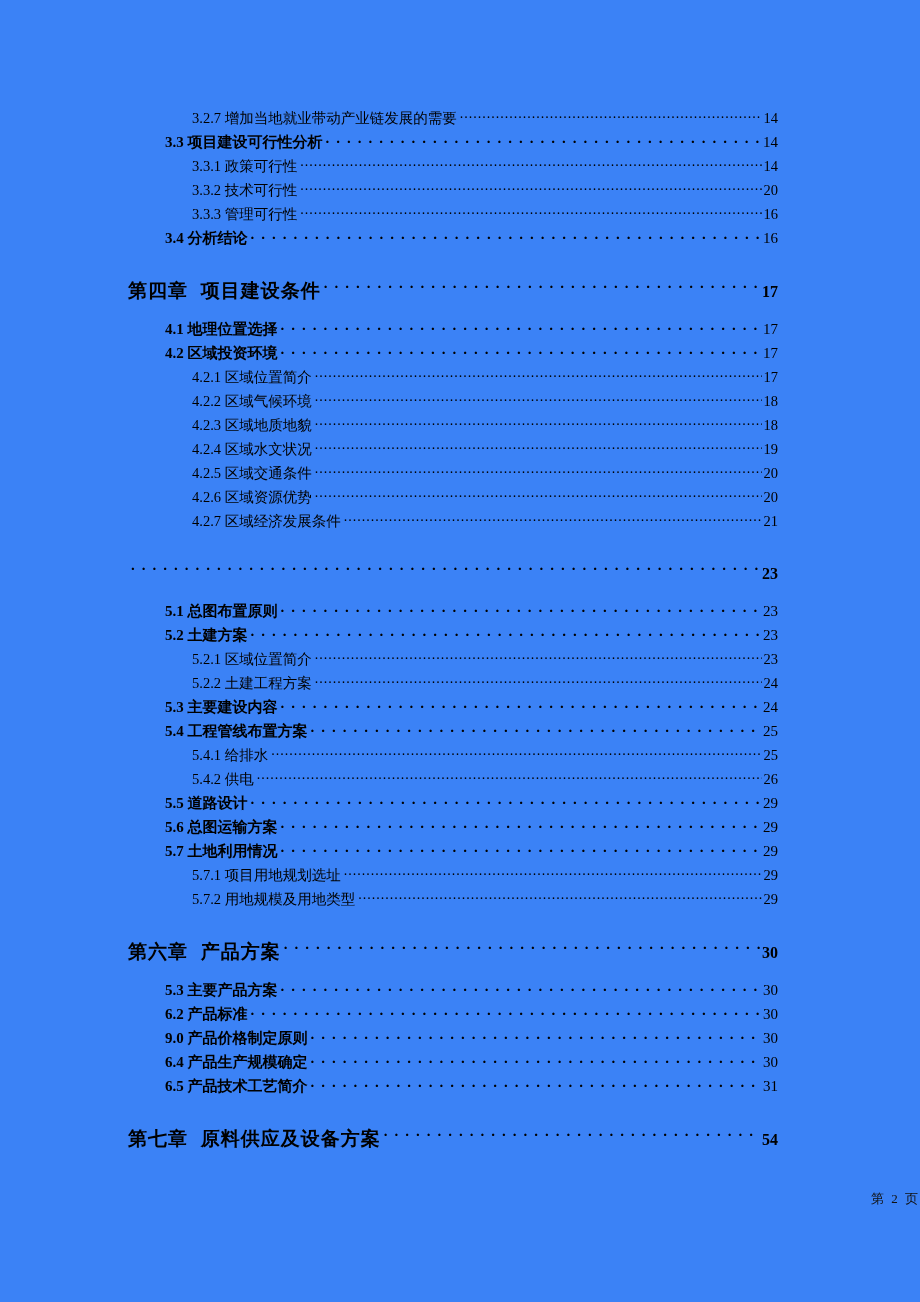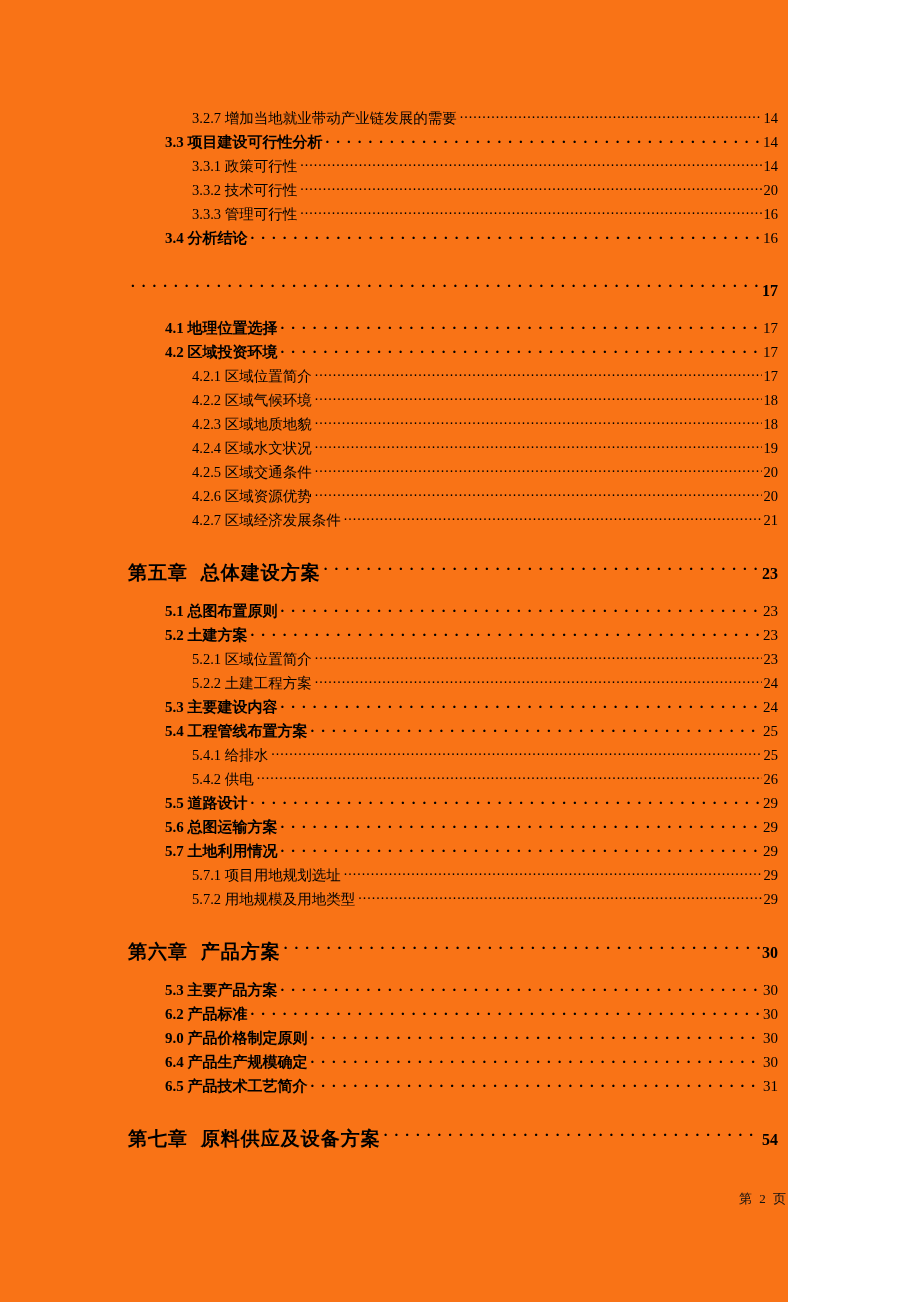--- a/index.html
+++ b/index.html
@@ -6,23 +6,23 @@
     margin: 0;
     padding: 0;
     background: #ffffff;
   }
   body {
     font-family: "Liberation Serif", "DejaVu Serif", serif;
     color: #000000;
   }
   .page {
     position: relative;
-    width: 788px;
+    width: 920px;
     height: 1302px;
-    background: #f97316;
+    background: #3b82f6;
     overflow: hidden;
   }
   .toc {
     position: absolute;
     top: 106px;
     left: 128px;
     width: 650px;
   }
   .toc-row {
     display: flex;
@@ -125,20 +125,21 @@
       <span class="toc-label">3.3.3 管理可行性</span>
       <span class="toc-leader"></span>
       <span class="toc-page">16</span>
     </div>
       <div class="toc-row level-2">
       <span class="toc-label">3.4 分析结论</span>
       <span class="toc-leader"></span>
       <span class="toc-page">16</span>
     </div>
       <div class="toc-row level-1">
+      <span class="toc-label">第四章 项目建设条件</span>
       <span class="toc-leader"></span>
       <span class="toc-page">17</span>
     </div>
       <div class="toc-row level-2">
       <span class="toc-label">4.1 地理位置选择</span>
       <span class="toc-leader"></span>
       <span class="toc-page">17</span>
     </div>
       <div class="toc-row level-2">
       <span class="toc-label">4.2 区域投资环境</span>
@@ -174,21 +175,20 @@
       <span class="toc-label">4.2.6 区域资源优势</span>
       <span class="toc-leader"></span>
       <span class="toc-page">20</span>
     </div>
       <div class="toc-row level-3">
       <span class="toc-label">4.2.7 区域经济发展条件</span>
       <span class="toc-leader"></span>
       <span class="toc-page">21</span>
     </div>
       <div class="toc-row level-1">
-      <span class="toc-label">第五章 总体建设方案</span>
       <span class="toc-leader"></span>
       <span class="toc-page">23</span>
     </div>
       <div class="toc-row level-2">
       <span class="toc-label">5.1 总图布置原则</span>
       <span class="toc-leader"></span>
       <span class="toc-page">23</span>
     </div>
       <div class="toc-row level-2">
       <span class="toc-label">5.2 土建方案</span>

